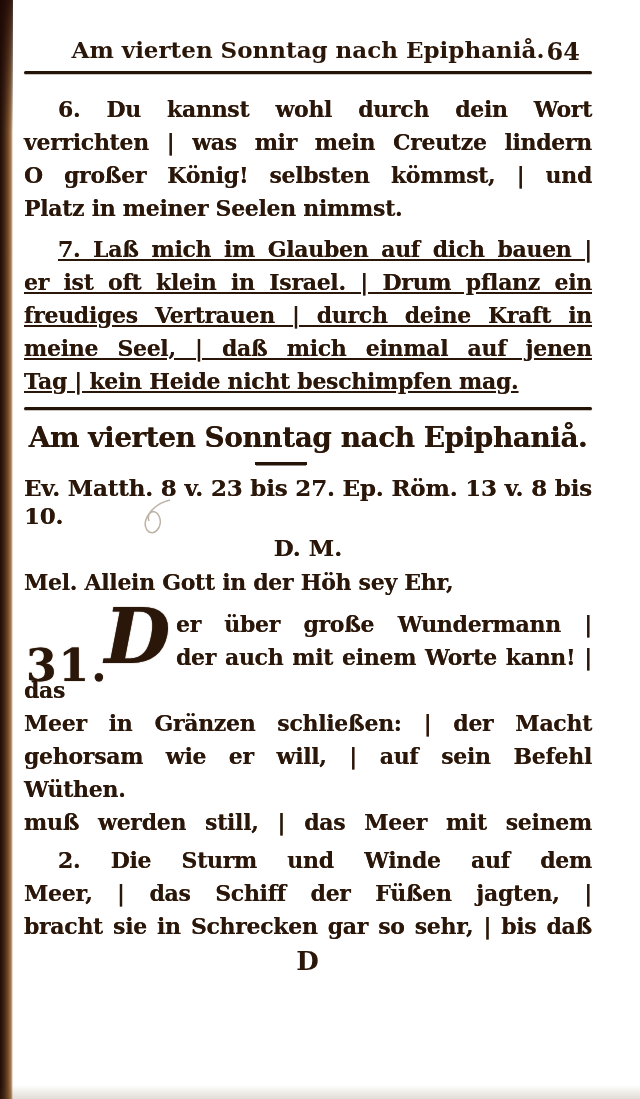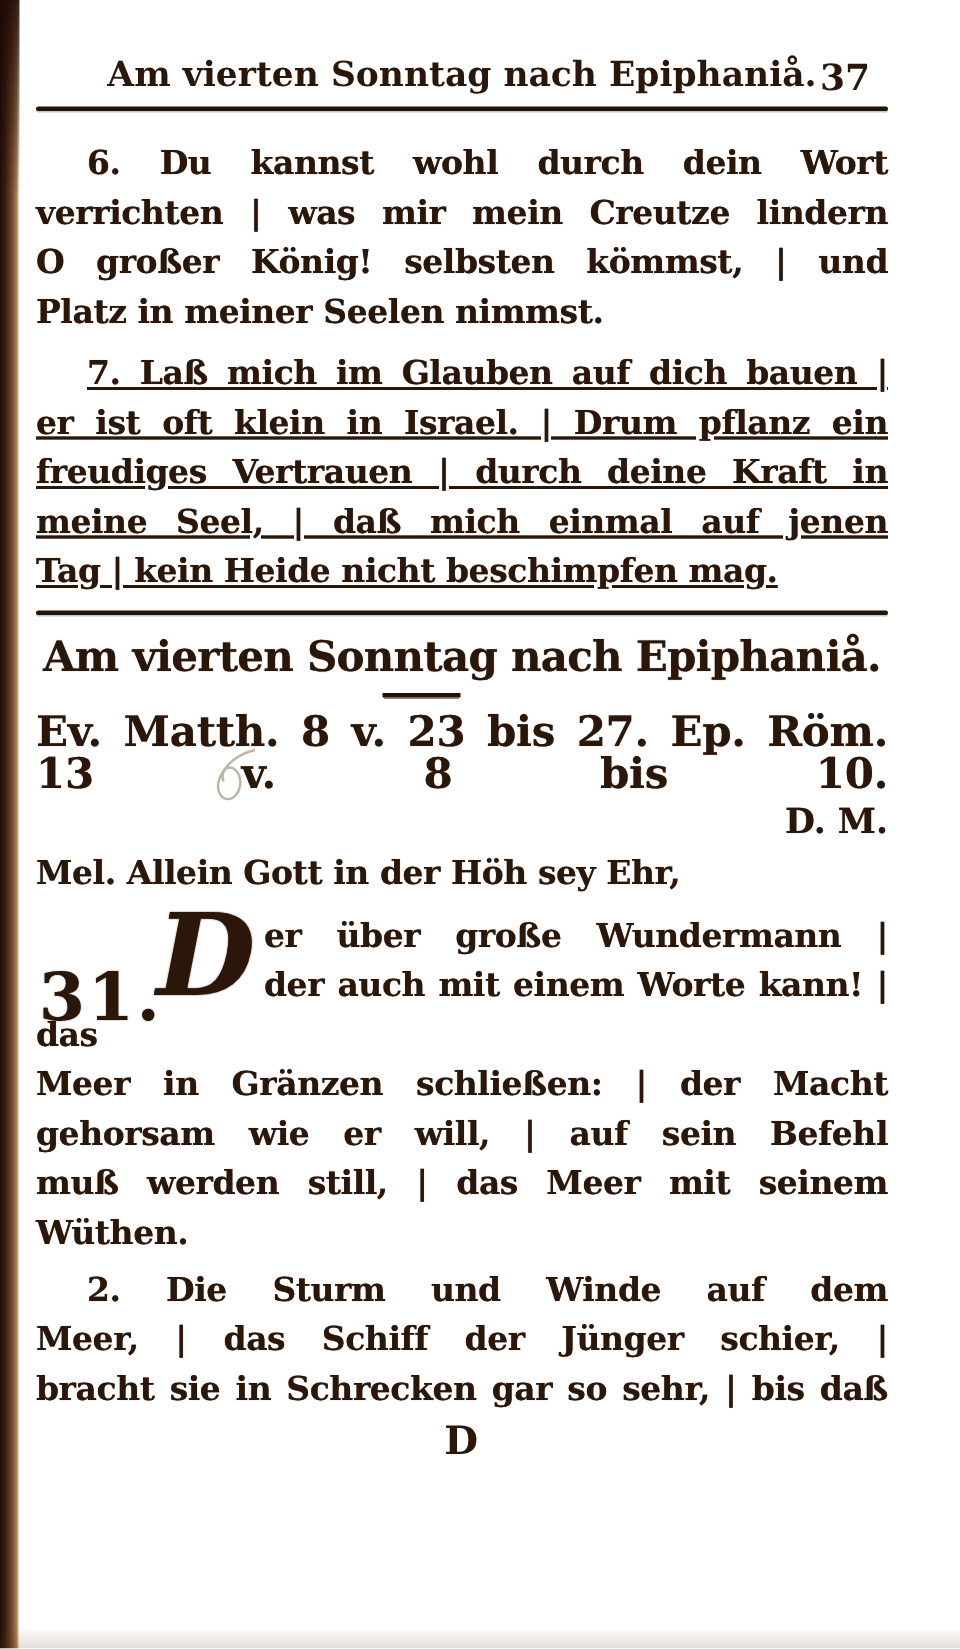--- a/index.html
+++ b/index.html
@@ -40,24 +40,24 @@
   .line.last{text-align-last:left;}
   .line.indent{text-indent:34px;}
   .v6{margin-top:19px;}
   .v7{margin-top:8px;text-decoration:underline;}
   .sect-head{font-size:28px;font-weight:bold;text-align:center;margin-top:11px;line-height:34px;
     text-shadow:0 0 .6px rgba(43,23,9,.8);letter-spacing:-0.5px;}
   .short-rule{width:52px;height:3px;background:#241307;margin:7px auto 0 113px;
     box-shadow:0 2px 0 -1px rgba(36,19,7,.5);}
   .short-rule-wrap{width:100%;display:flex;justify-content:center;}
   .short-rule-wrap .short-rule{margin:7px 0 0 -55px;}
-  .scripture{font-size:28px;font-weight:bold;margin-top:9px;line-height:28px;
+  .scripture{font-size:23px;font-weight:bold;margin-top:9px;line-height:28px;
     text-align:justify;text-align-last:justify;letter-spacing:-0.2px;
     text-shadow:0 0 .5px rgba(43,23,9,.75);}
-  .attrib{text-align:right;font-size:23px;font-weight:bold;margin-top:5px;line-height:26px;
+  .attrib{text-align:center;font-size:23px;font-weight:bold;margin-top:5px;line-height:26px;
     text-shadow:0 0 .5px rgba(43,23,9,.75);}
   .melody{font-size:22px;font-weight:bold;margin-top:7px;line-height:28px;
     letter-spacing:-0.3px;text-shadow:0 0 .5px rgba(43,23,9,.75);}
   .hymn1{margin-top:12px;}
   .hymn-open{float:left;width:152px;height:64px;position:relative;margin-top:2px;}
   .hymn-number{position:absolute;left:2px;bottom:-8px;font-size:44px;font-weight:bold;
     letter-spacing:2px;text-shadow:0 0 .8px rgba(43,23,9,.9);}
   .drop-cap{position:absolute;right:6px;top:-6px;font-size:76px;line-height:66px;
     font-weight:bold;font-style:italic;text-shadow:0 0 1px rgba(43,23,9,.9);}
   .clear{clear:both;}
@@ -73,21 +73,21 @@
 <div class="bottom-shade"></div>
 
 <svg class="squiggle" width="38" height="40" viewBox="0 0 38 40">
   <path d="M32,3 C14,7 3,24 9,33 C15,41 26,30 21,19 C17,11 8,15 11,24" fill="none" stroke="#7d6c52" stroke-width="1.6"></path>
 </svg>
 
 <div class="content">
 
   <div class="runhead">
     <span>Am vierten Sonntag nach Epiphaniå.</span>
-    <span class="num">37</span>
+    <span class="num">64</span>
   </div>
 
   <div class="rule"></div>
 
   <div class="para v6">
     <div class="line indent">6. Du kannst wohl durch dein Wort</div>
     <div class="line">verrichten | was mir mein Creutze lindern</div>
     <div class="line">O großer König! selbsten kömmst, | und</div>
     <div class="line last">Platz in meiner Seelen nimmst.</div>
   </div>
@@ -116,26 +116,26 @@
 
   <div class="para hymn1">
     <div class="hymn-open">
       <span class="hymn-number">31.</span>
       <span class="drop-cap">D</span>
     </div>
     <div class="line">er über große Wundermann |</div>
     <div class="line">der auch mit einem Worte kann! | das</div>
     <div class="line">Meer in Gränzen schließen: | der Macht</div>
     <div class="line">gehorsam wie er will, | auf sein Befehl</div>
+    <div class="line last">Wüthen.</div>
     <div class="line">muß werden still, | das Meer mit seinem</div>
-    <div class="line last">Wüthen.</div>
     <div class="clear"></div>
   </div>
 
   <div class="para v2">
     <div class="line indent">2. Die Sturm und Winde auf dem</div>
-    <div class="line">Meer, | das Schiff der Jünger schier, |</div>
+    <div class="line">Meer, | das Schiff der Füßen jagten, |</div>
     <div class="line">bracht sie in Schrecken gar so sehr, | bis daß</div>
   </div>
 
   <div class="sig">D</div>
 
 </div>
 
 </body></html>

